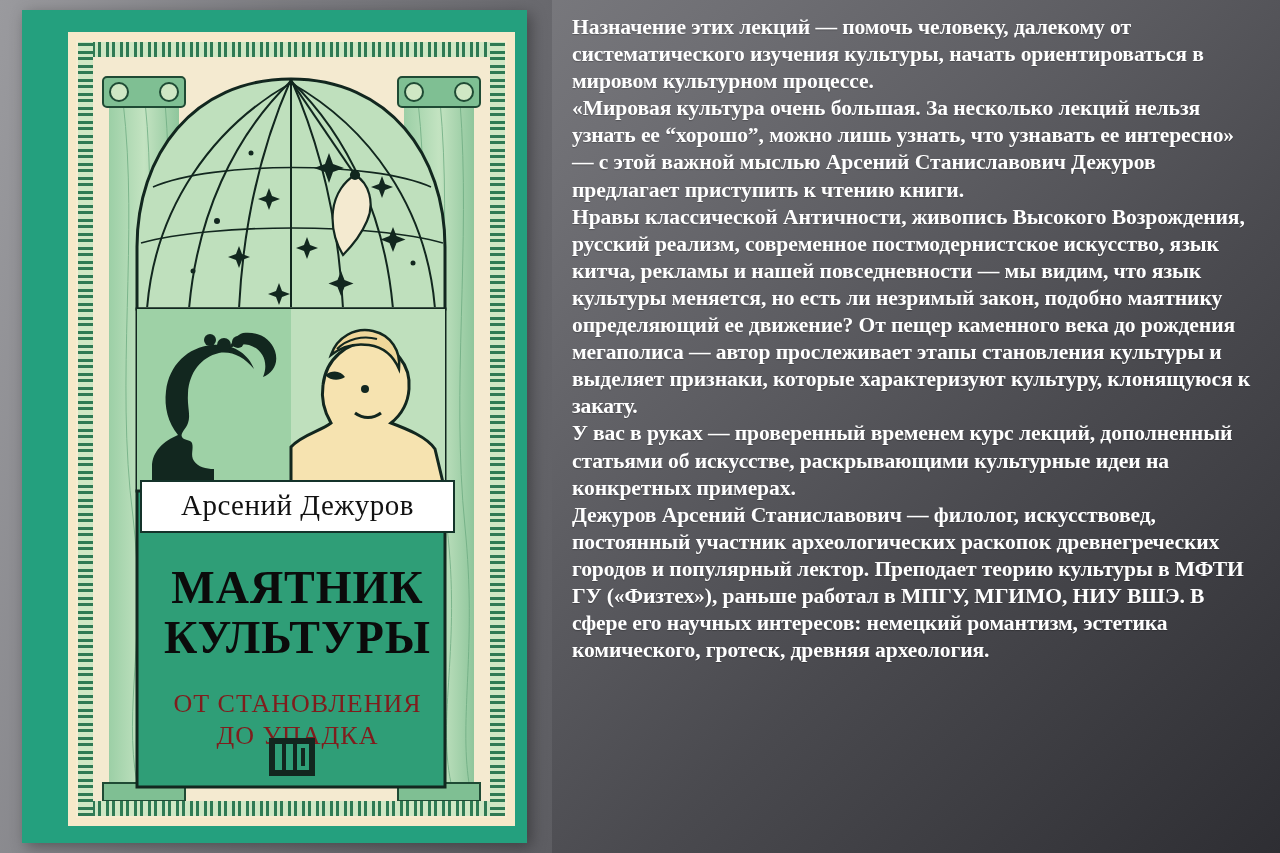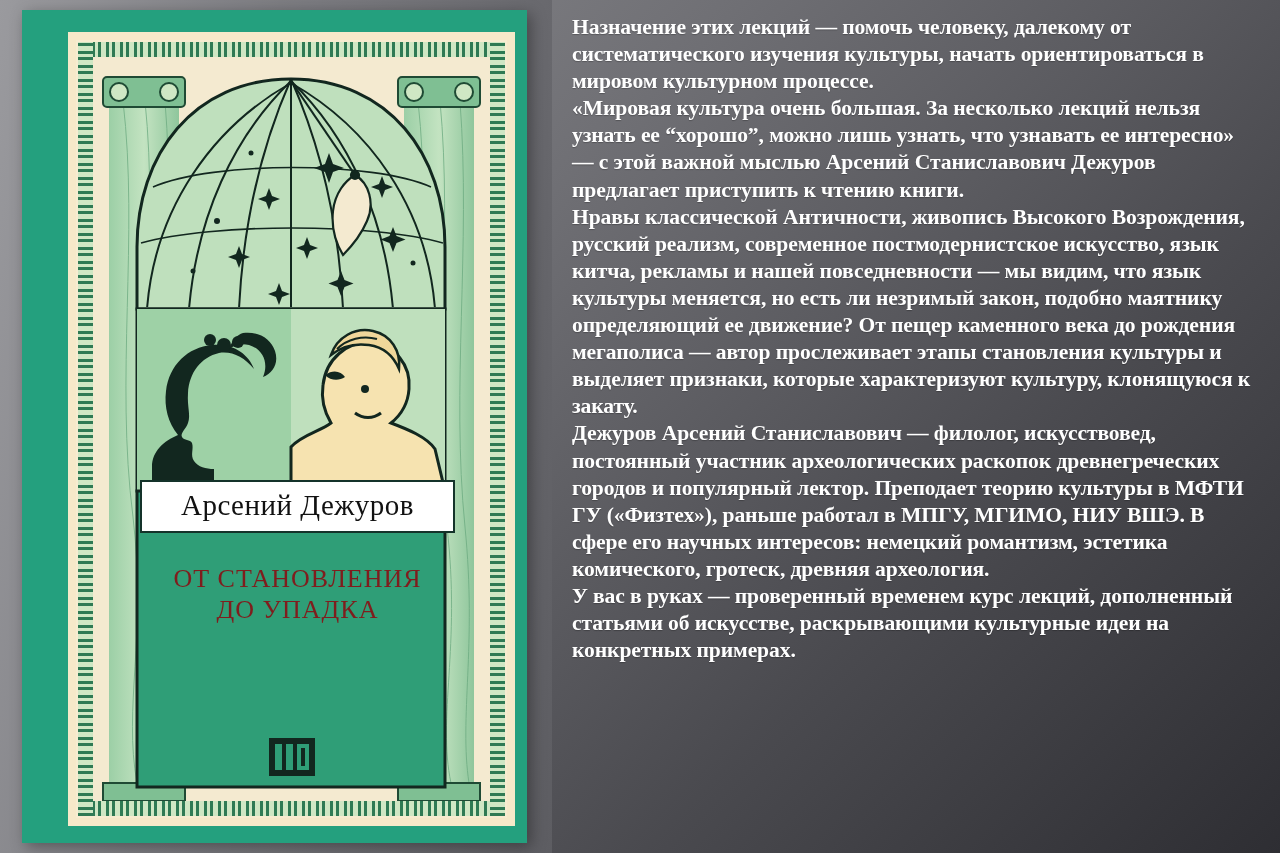--- a/index.html
+++ b/index.html
@@ -269,20 +269,22 @@
               <path d="M244 292 c 10 -10 26 -14 40 -10" fill="none" stroke="#12271f" stroke-width="2"></path>
             </g>
 
             <rect x="44" y="434" width="308" height="296" fill="#2f9e77" stroke="#12271f" stroke-width="3"></rect>
           </svg>
         </div>
 
         <div class="cover-text">
           <div class="author-band">Арсений Дежуров</div>
           <div class="title-main">
+            <div>МАЯТНИК</div>
+            <div>КУЛЬТУРЫ</div>
           </div>
           <div class="title-sub">
             <div>ОТ СТАНОВЛЕНИЯ</div>
             <div>ДО УПАДКА</div>
           </div>
         </div>
 
         <div class="publisher-logo">
           <svg width="54" height="46" viewBox="0 0 54 46" xmlns="http://www.w3.org/2000/svg">
             <rect x="4" y="4" width="46" height="38" fill="#12271f"></rect>
@@ -295,18 +297,18 @@
 
       </div>
     </div>
   </div>
 
   <div class="text-pane">
     <div class="annotation">
       <p>Назначение этих лекций — помочь человеку, далекому от систематического изучения культуры, начать ориентироваться в мировом культурном процессе.</p>
       <p>«Мировая культура очень большая. За несколько лекций нельзя узнать ее “хорошо”, можно лишь узнать, что узнавать ее интересно» — с этой важной мыслью Арсений Станиславович Дежуров предлагает приступить к чтению книги.</p>
       <p>Нравы классической Античности, живопись Высокого Возрождения, русский реализм, современное постмодернистское искусство, язык китча, рекламы и нашей повседневности — мы видим, что язык культуры меняется, но есть ли незримый закон, подобно маятнику определяющий ее движение? От пещер каменного века до рождения мегаполиса — автор прослеживает этапы становления культуры и выделяет признаки, которые характеризуют культуру, клонящуюся к закату.</p>
+      <p>У вас в руках — проверенный временем курс лекций, дополненный статьями об искусстве, раскрывающими культурные идеи на конкретных примерах.</p>
       <p>Дежуров Арсений Станиславович — филолог, искусствовед, постоянный участник археологических раскопок древнегреческих городов и популярный лектор. Преподает теорию культуры в МФТИ ГУ («Физтех»), раньше работал в МПГУ, МГИМО, НИУ ВШЭ. В сфере его научных интересов: немецкий романтизм, эстетика комического, гротеск, древняя археология.</p>
-      <p>У вас в руках — проверенный временем курс лекций, дополненный статьями об искусстве, раскрывающими культурные идеи на конкретных примерах.</p>
     </div>
   </div>
 
 </div>
 
 </body></html>

